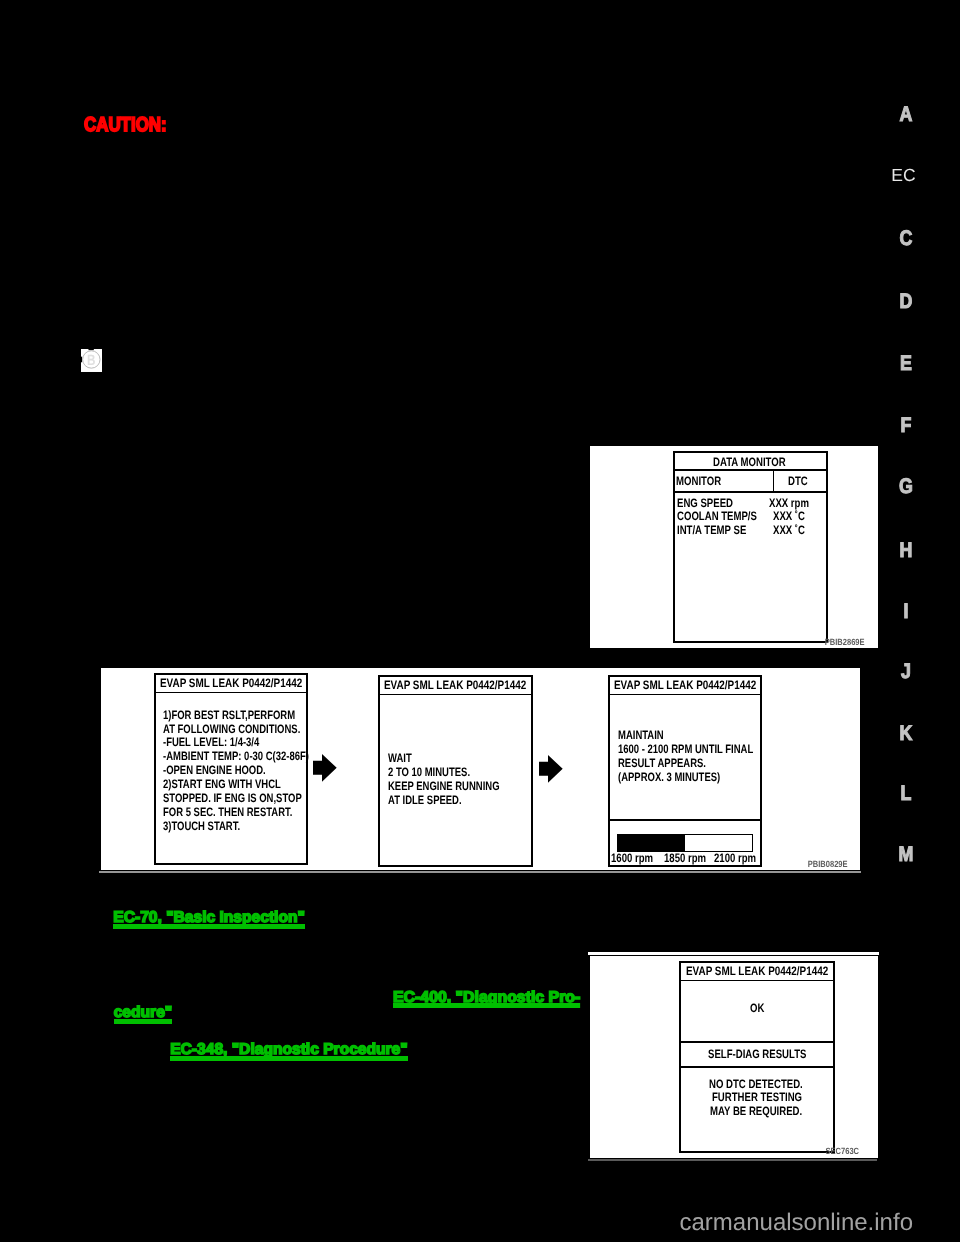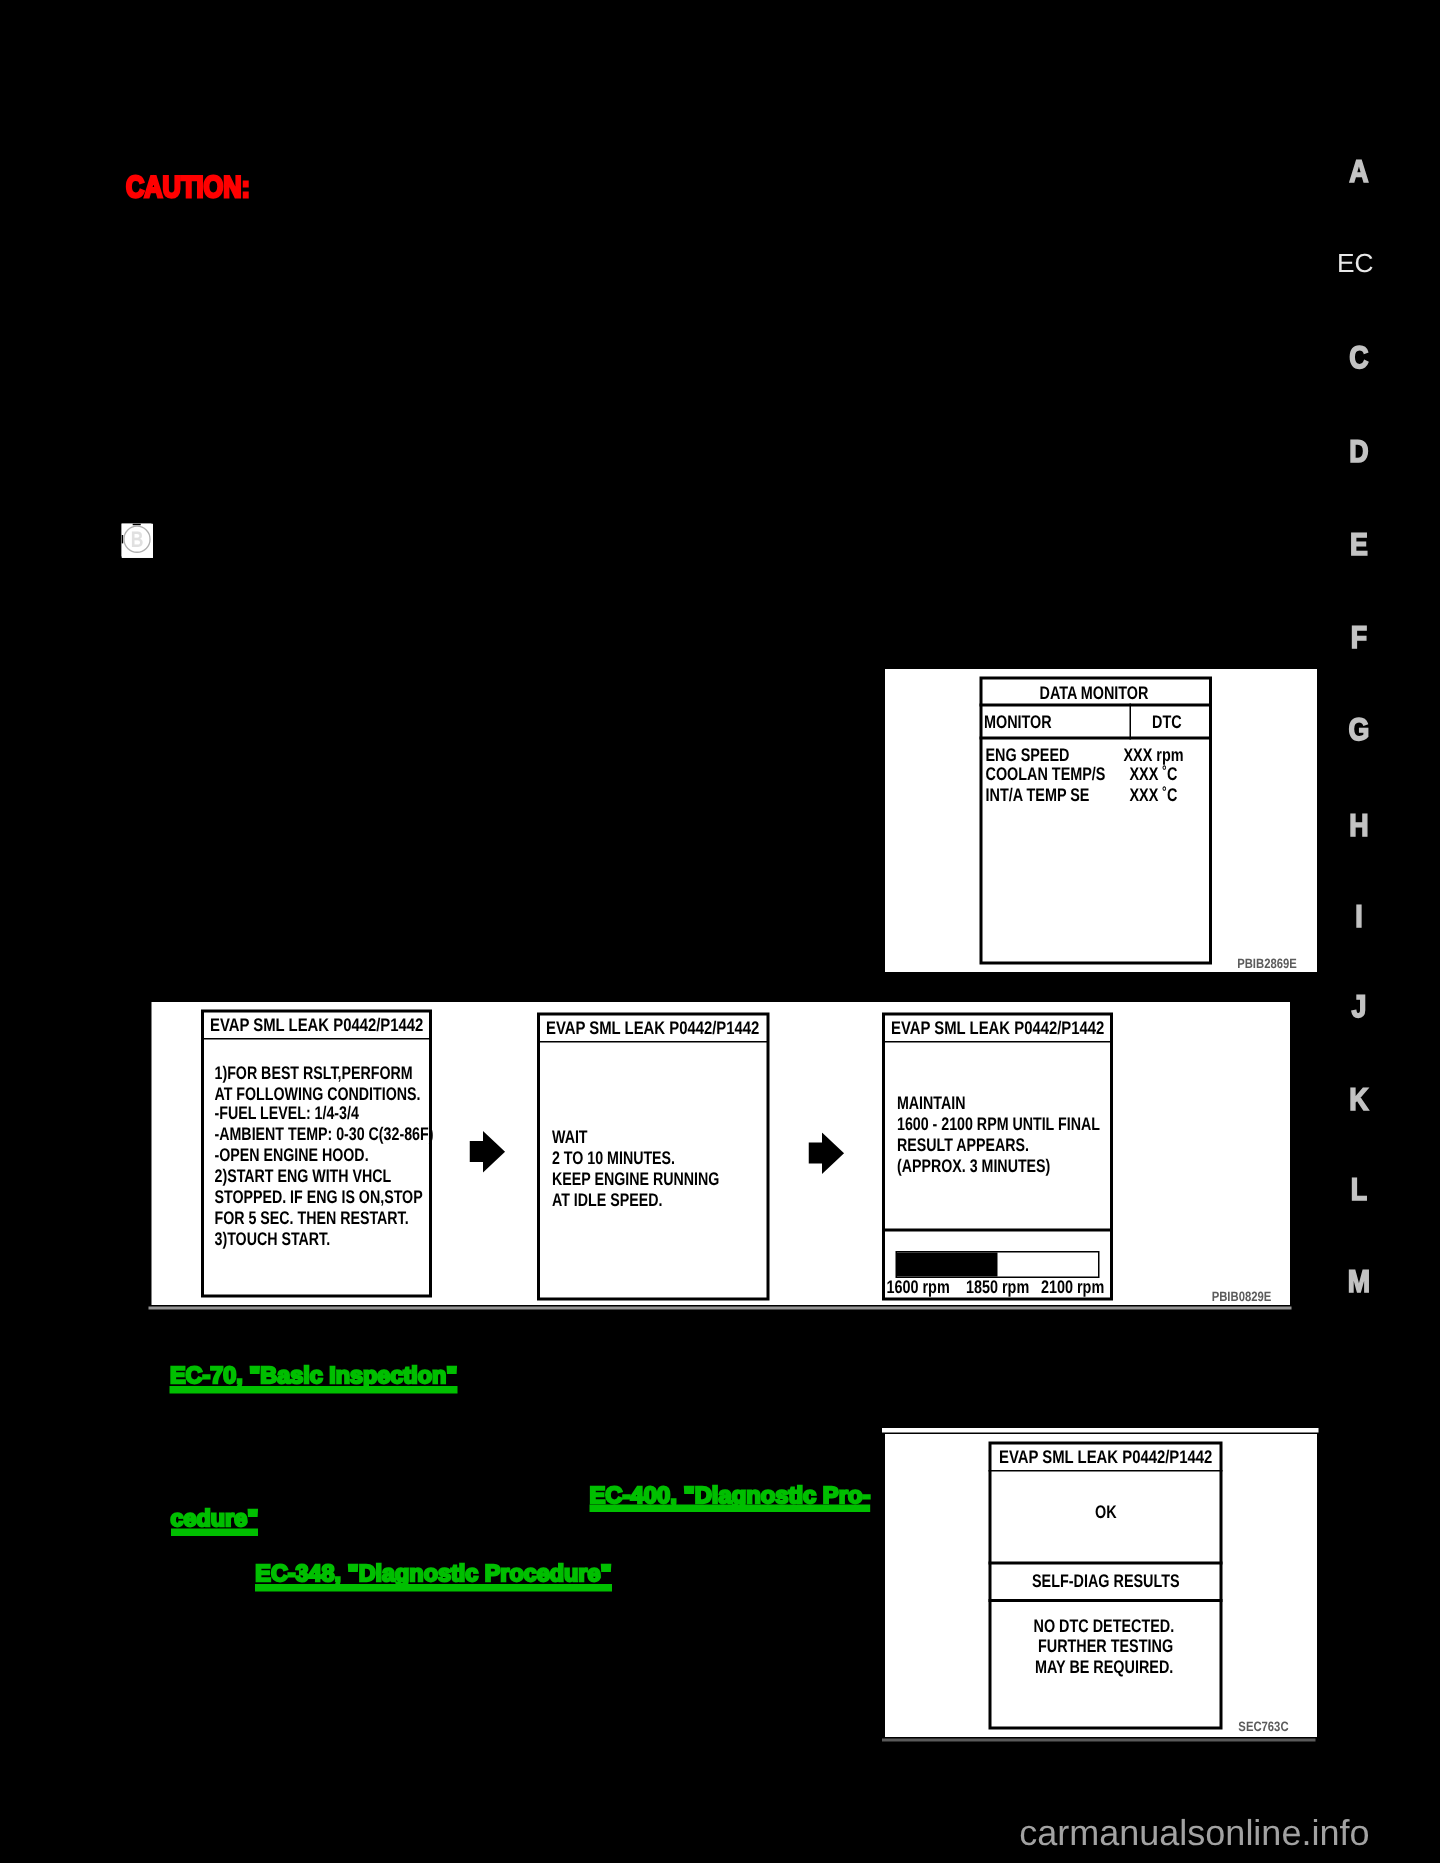--- a/index.html
+++ b/index.html
@@ -36,21 +36,21 @@
 
   
   .panel{position:absolute;background:#fff;}
   .panel .cap{position:absolute;color:#5c5c5c;font-size:9px;line-height:1;
               font-weight:bold;transform:scaleX(.836);transform-origin:100% 0;
               right:12.7px;top:0;}
   .shadow{position:absolute;background:#969696;}
   .hrule{position:absolute;background:#fff;}
 
   
-  .sbox{position:absolute;border:2px solid #000;background:#fff;box-sizing:border-box;}
+  .sbox{position:absolute;border:2px solid #000;background:#fff;box-sizing:border-box;margin-left:20px;}
   .sdiv{position:absolute;background:#000;}
   .stxt{position:absolute;color:#000;font-weight:bold;white-space:pre;font-size:12.2px;
         line-height:1;transform:scaleX(.787);transform-origin:0 0;}
   .stitle{transform:scaleX(.814);}
   .sbody{transform:scaleX(.778);}
 
   .arrow{position:absolute;}
 
   
   .wmark{position:absolute;color:#a2a2a2;font-size:24px;line-height:1;white-space:nowrap;}

